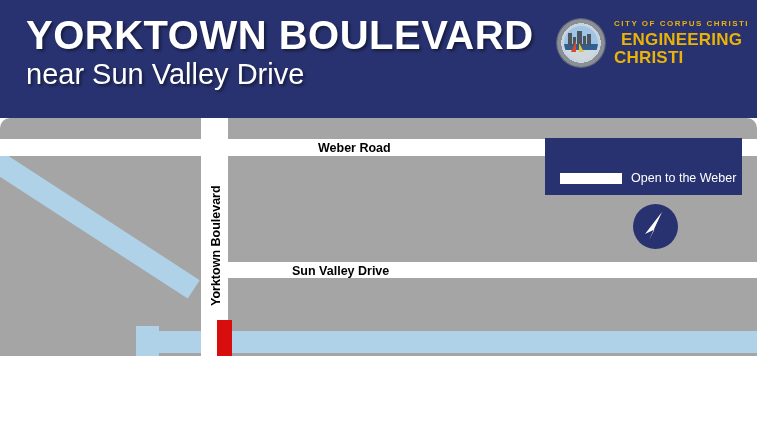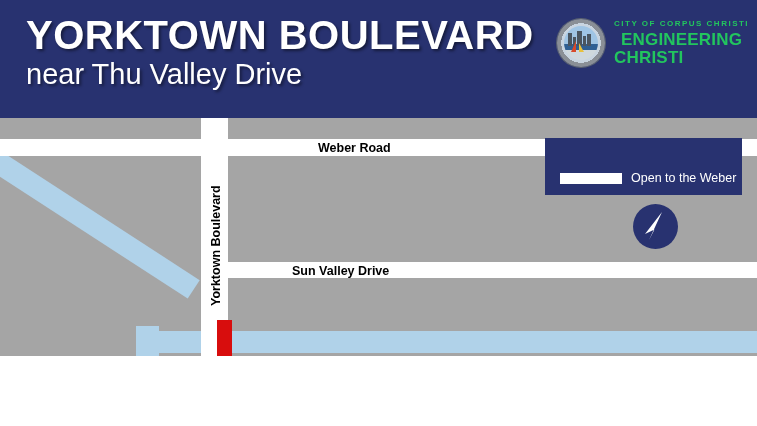--- a/index.html
+++ b/index.html
@@ -15,27 +15,27 @@
     text-shadow:2px 2px 3px rgba(0,0,0,.45);white-space:nowrap;}
 
   #logo-block{position:absolute;left:557px;top:19px;display:flex;align-items:center;gap:9px;}
   #city-seal{width:48px;height:48px;border-radius:50%;background:
      radial-gradient(circle at 50% 50%, #c8d4e0 0 58%, #8a8f96 58% 72%, #c9a86a 72% 86%, #6f7782 86% 100%);
      position:relative;overflow:hidden;box-shadow:0 0 0 1px #5a6270;}
   #seal-inner{position:absolute;left:7px;top:7px;width:34px;height:34px;border-radius:50%;
      background:linear-gradient(#9fc4e4 0 52%, #2f5f93 52% 70%, #cfd8dd 70% 100%);overflow:hidden;}
   .seal-bld{position:absolute;background:#4a5560;bottom:42%;}
   .seal-sail{position:absolute;bottom:24%;width:0;height:0;}
-  #logo-text{color:#22c55e;line-height:1;}
+  #logo-text{color:#eab308;line-height:1;}
   #logo-line1{font-size:8px;font-weight:bold;letter-spacing:1.5px;margin-bottom:3px;}
   #logo-line2{font-size:17px;font-weight:bold;letter-spacing:.2px;line-height:1.05;text-align:center;}
   #logo-line3{font-size:17px;font-weight:bold;letter-spacing:.2px;line-height:1.05;}
 
   
-  #map{position:absolute;left:0;top:118px;width:757px;height:308px;background:#a5a5a5;overflow:hidden;}
+  #map{position:absolute;left:0;top:118px;width:757px;height:308px;background:#a5a5a5;overflow:hidden;border-radius:10px;}
   .water{position:absolute;background:#b0d2e9;}
   .street{position:absolute;background:#ffffff;}
   .constr{position:absolute;background:#d80d0d;}
   .street-label{position:absolute;font-size:12.5px;font-weight:bold;color:#000000;white-space:nowrap;}
   #label-yorktown{transform:rotate(-90deg);transform-origin:left top;}
 
   
   #legend{position:absolute;left:545px;top:20px;width:197px;height:57px;background:#283270;}
   .legend-row{position:absolute;display:flex;align-items:center;gap:9px;left:15px;}
   .legend-row.r1{top:10px;}
@@ -50,21 +50,21 @@
 </style>
 </head>
 <body>
 
 <div id="page">
 
   <div id="header">
 
     <div id="title-block">
       <div id="main-title">YORKTOWN BOULEVARD</div>
-      <div id="sub-title">near Thu Valley Drive</div>
+      <div id="sub-title">near Sun Valley Drive</div>
     </div>
 
     <div id="logo-block">
       <div id="city-seal">
         <div id="seal-inner">
           <div class="seal-bld" style="left:4px;width:4px;height:13px;"></div>
           <div class="seal-bld" style="left:9px;width:3px;height:9px;"></div>
           <div class="seal-bld" style="left:13px;width:5px;height:15px;"></div>
           <div class="seal-bld" style="left:19px;width:3px;height:10px;"></div>
           <div class="seal-bld" style="left:23px;width:4px;height:12px;"></div>

